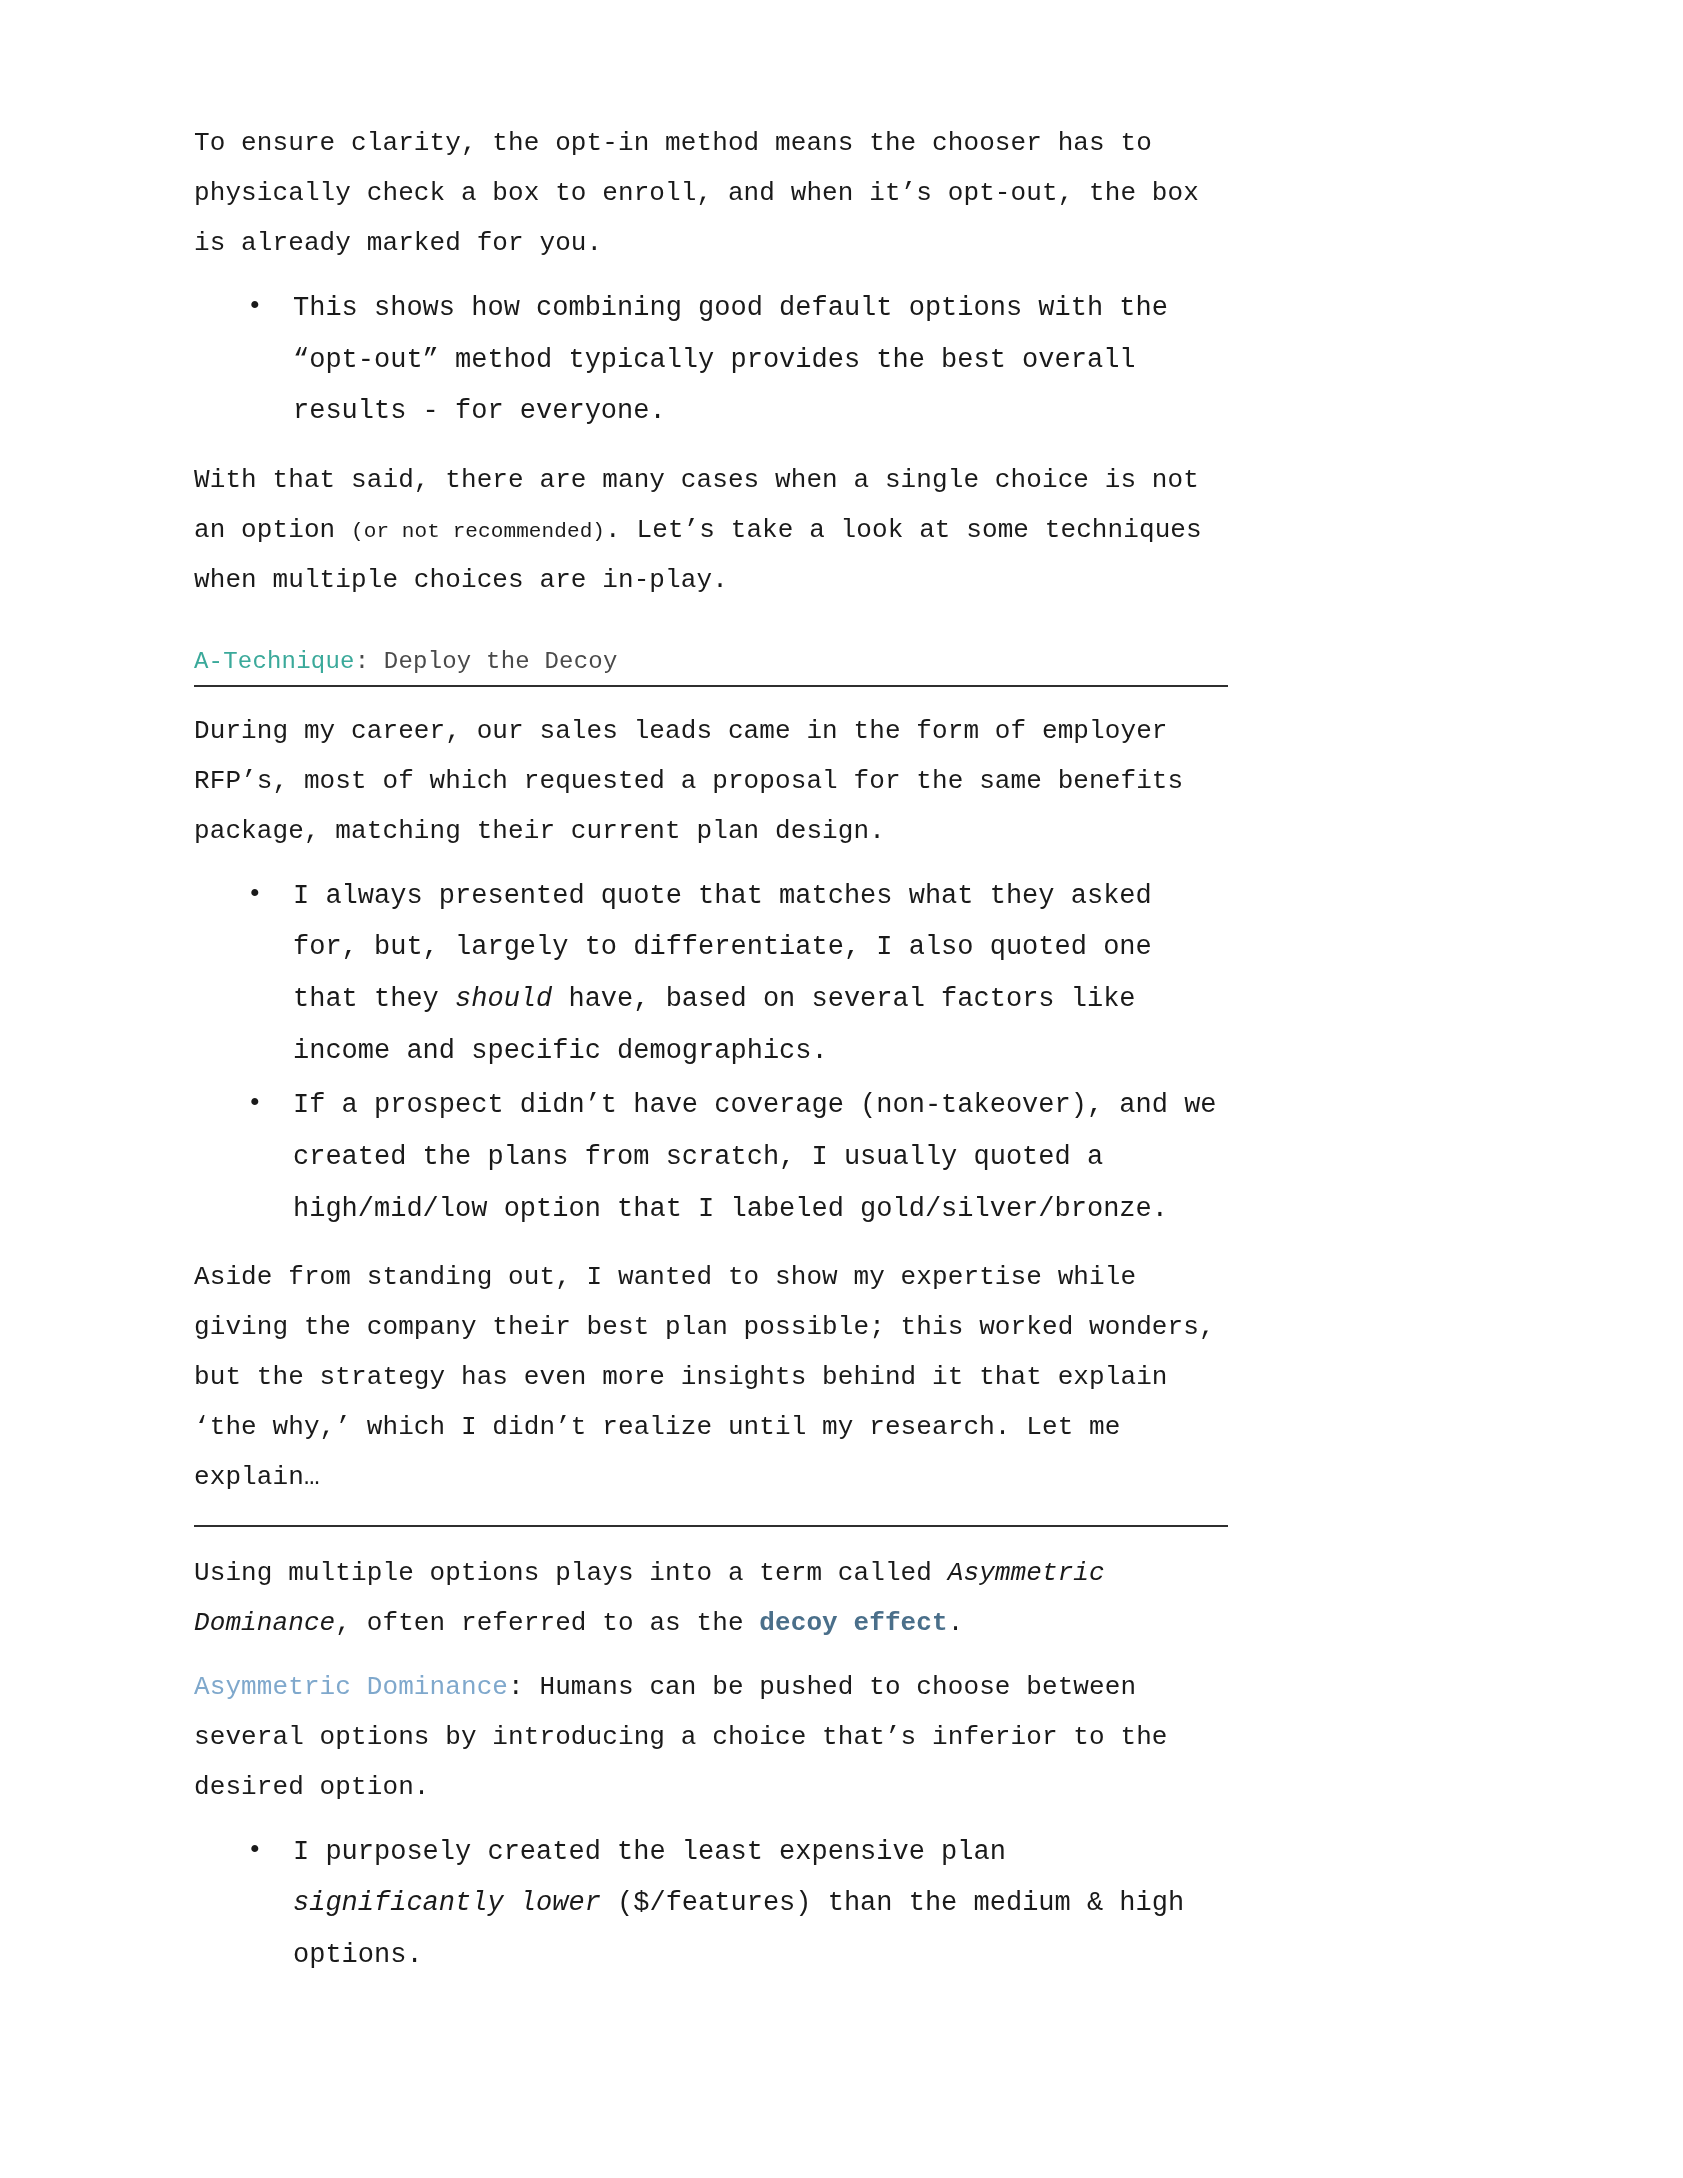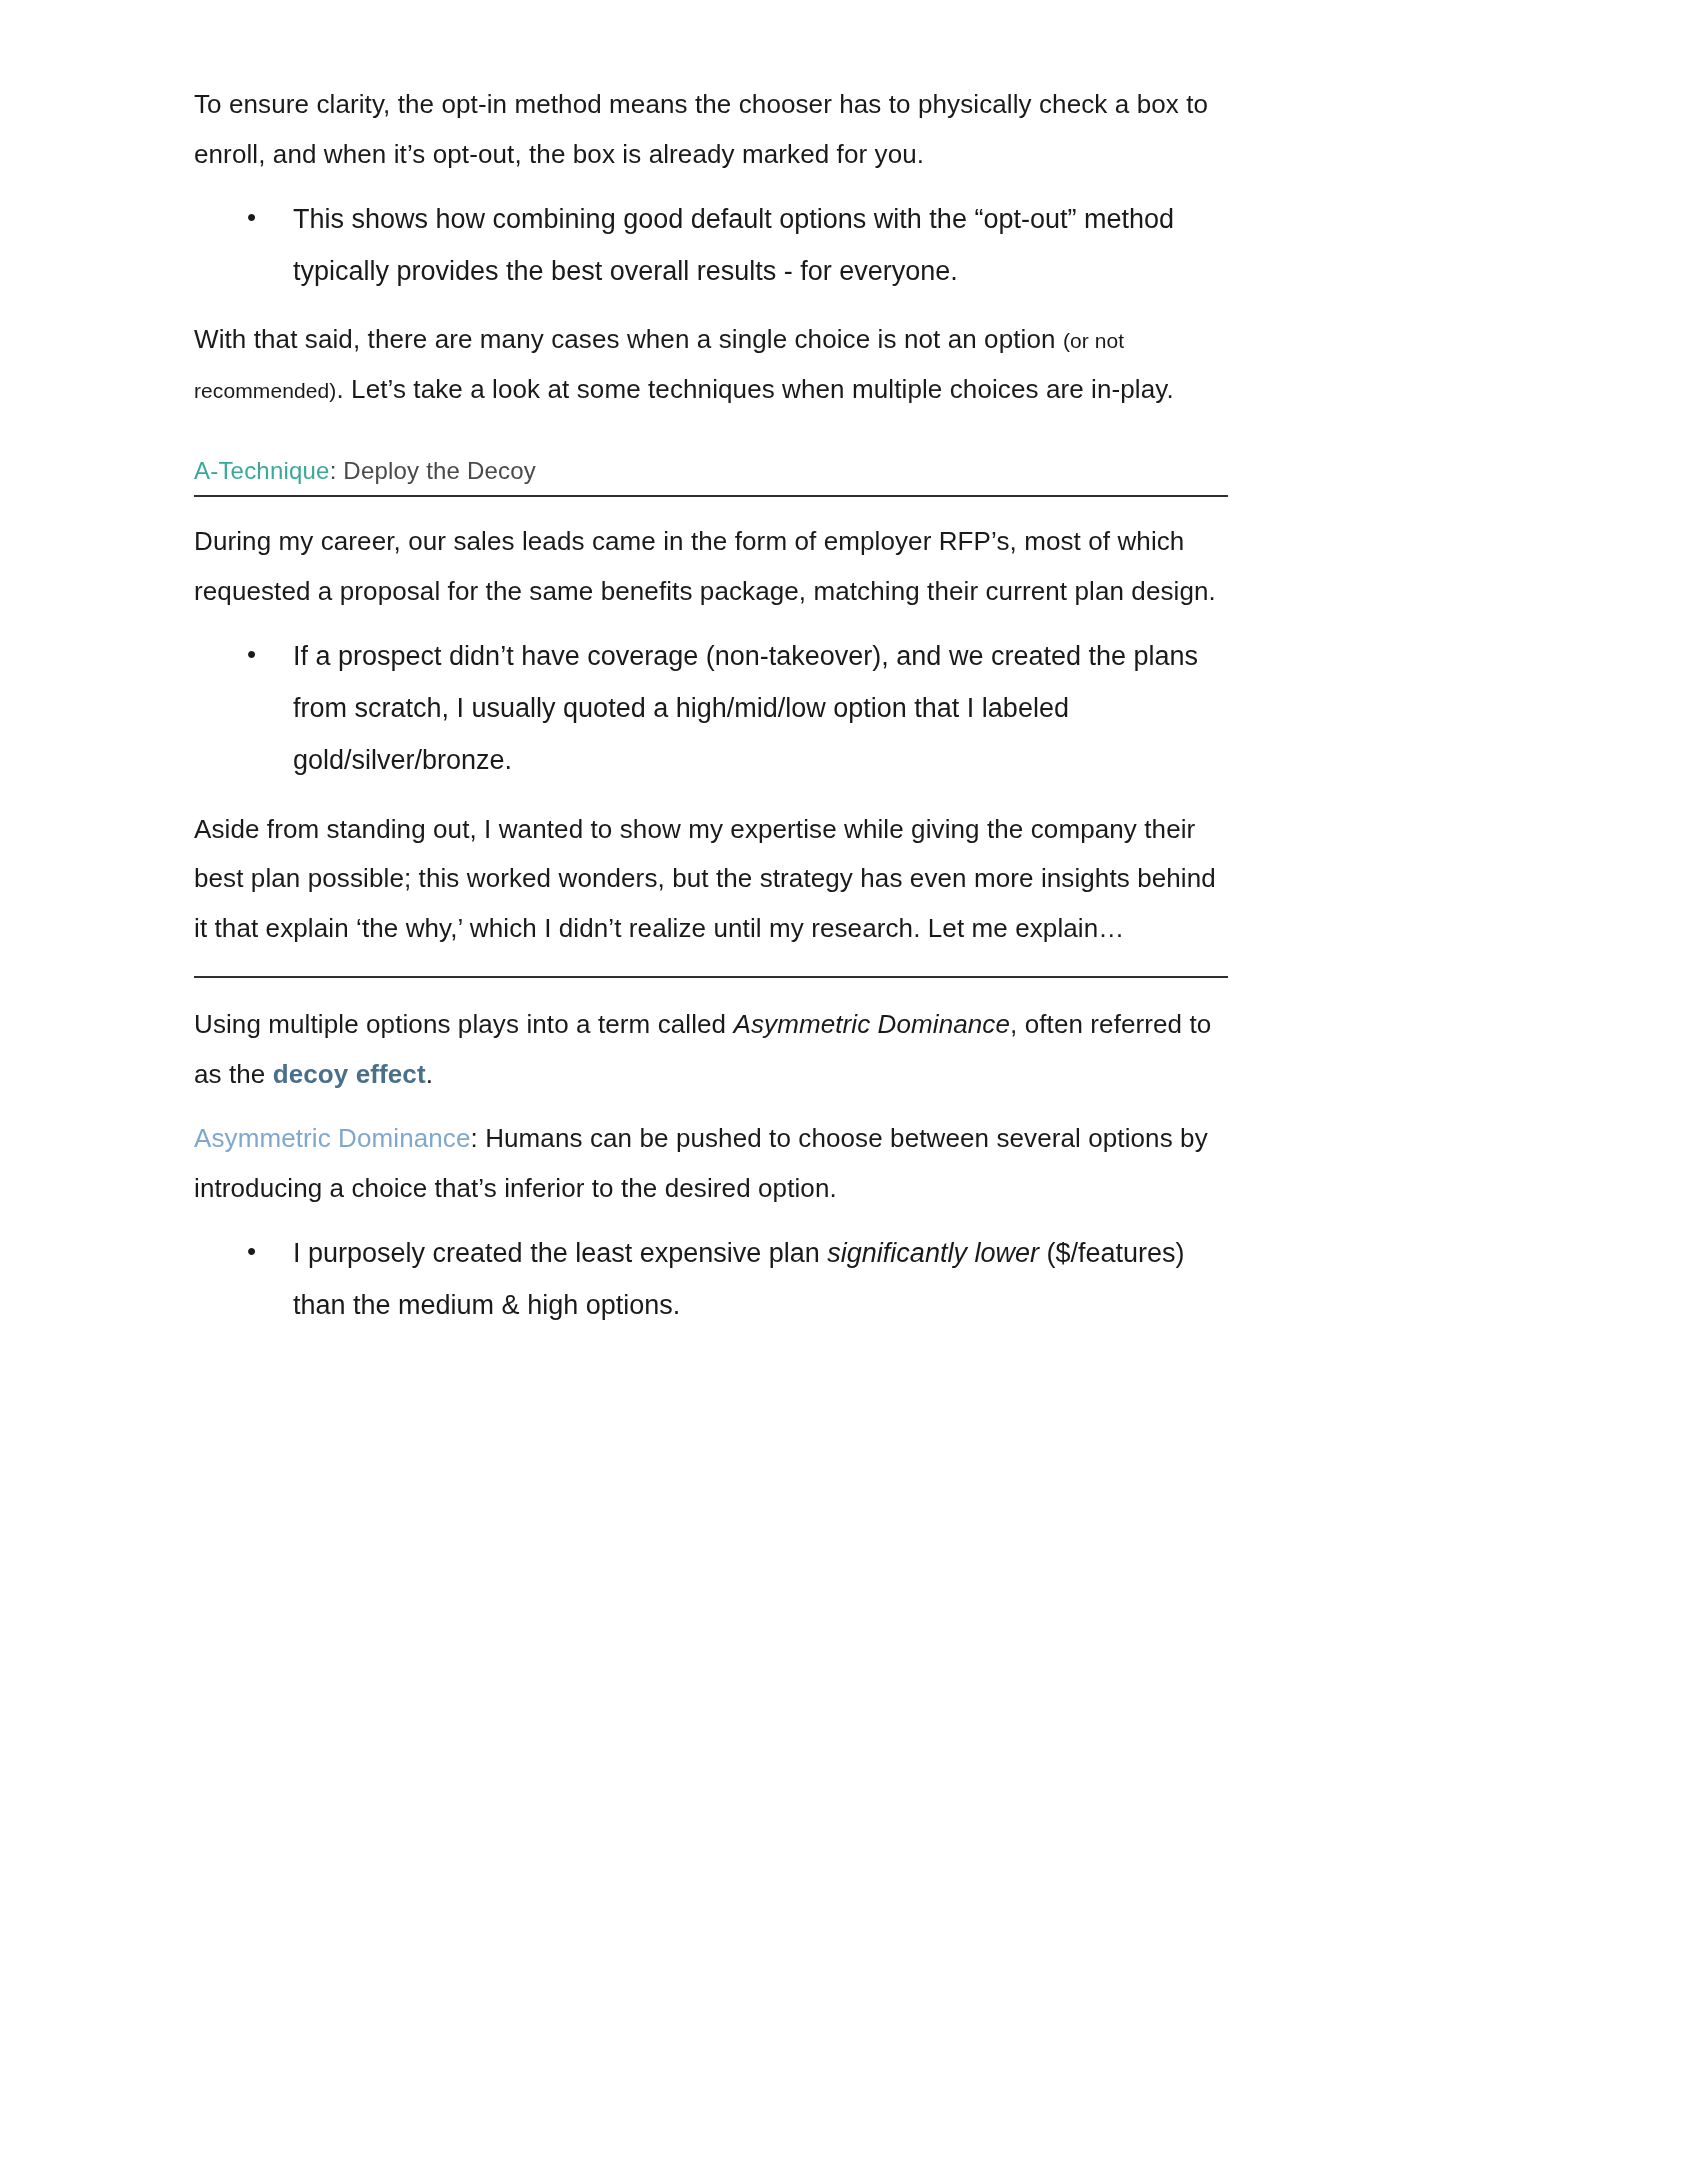--- a/index.html
+++ b/index.html
@@ -12,21 +12,22 @@
     height: 2178px;
     font-family: "Liberation Sans", sans-serif;
     color: #1a1a1a;
     -webkit-font-smoothing: antialiased;
   }
   .page {
     position: relative;
     width: 1401px;
     height: 2178px;
     box-sizing: border-box;
-    padding: 80px 173px 0 194px;
+    padding: 119px 173px 0 194px;
+    font-family: Liberation Mono, monospace;
   }
   .body-text {
     font-size: 26px;
     line-height: 1.92;
     color: #1a1a1a;
     margin: 0 0 14px 0;
     letter-spacing: 0.1px;
   }
   .small-inline {
     font-size: 21px;
@@ -113,20 +114,23 @@
     <span class="accent">A-Technique</span><span>: Deploy the Decoy</span>
   </h2>
   <hr class="rule">
 
   <p class="body-text">
     <span>During my career, our sales leads came in the form of employer RFP’s, most of which requested a proposal for the same benefits package, matching their current plan design.</span>
   </p>
 
   <ul class="bullets">
     <li>
+      <span>I always presented quote that matches what they asked for, but, largely to differentiate, I also quoted one that they </span><em class="it">should</em><span> have, based on several factors like income and specific demographics.</span>
+    </li>
+    <li>
       <span>If a prospect didn’t have coverage (non-takeover), and we created the plans from scratch, I usually quoted a high/mid/low option that I labeled gold/silver/bronze.</span>
     </li>
   </ul>
 
   <p class="body-text">
     <span>Aside from standing out, I wanted to show my expertise while giving the company their best plan possible; this worked wonders, but the strategy has even more insights behind it that explain ‘the why,’ which I didn’t realize until my research. Let me explain…</span>
   </p>
 
   <hr class="rule tight">
 

